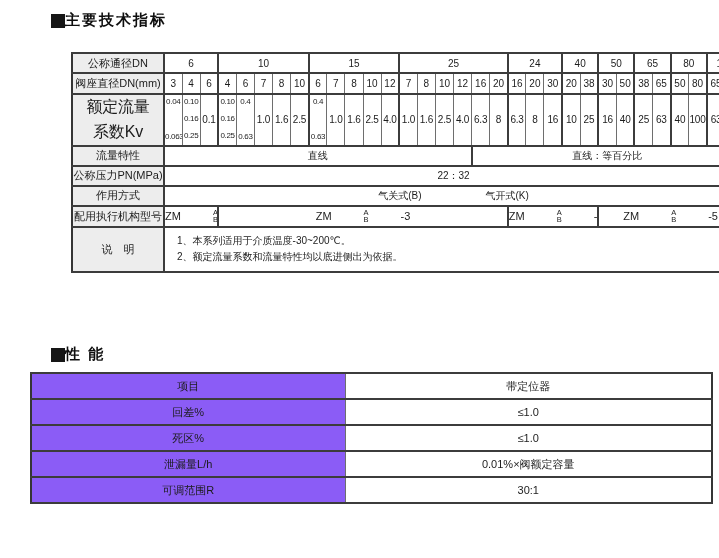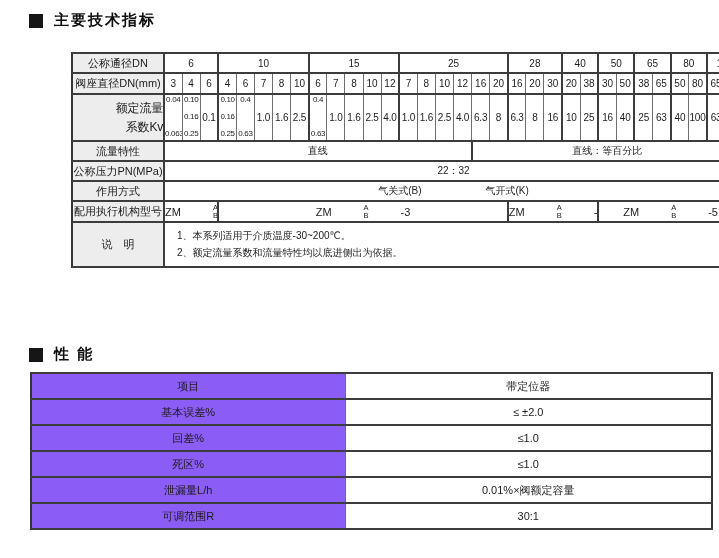--- a/index.html
+++ b/index.html
@@ -1,22 +1,22 @@
 <!DOCTYPE html>
 <html><head>
 <meta charset="utf-8">
 <style>
   * { margin:0; padding:0; box-sizing:border-box; }
   html,body { background:#fff; }
   body {
     width:719px; height:558px; position:relative; overflow:hidden;
     font-family:"Liberation Sans","DejaVu Sans",sans-serif; color:#1c1c1c;
   }
-  .section-title { position:absolute; display:flex; align-items:center; gap:11px;
-    font-weight:bold; font-size:15px; color:#0e0e0e; letter-spacing:2px; }
+  .section-title { position:absolute; display:flex; align-items:center; 
+    font-weight:bold; font-size:15px; color:#0e0e0e; letter-spacing:2px;margin-left:22px; }
   .section-title .bullet { width:14px; height:14px; background:#161616; flex:0 0 auto; }
   #title-specs { left:29px; top:11px; }
   #title-perf  { left:29px; top:345px; }
 
   table { border-collapse:collapse; table-layout:fixed; background:#fff; }
 
   
   #spec-table { position:absolute; left:28px; top:52px; width:673px; border:2px solid #353535;margin-left:43px; }
   #spec-table td {
     border:1px solid #6e6e6e; border-top:2px solid #3c3c3c; border-bottom:2px solid #3c3c3c;
@@ -24,21 +24,21 @@
     overflow:hidden; color:#1c1c1c;
   }
   #spec-table td.gs { border-left:2px solid #3c3c3c; }
   #spec-table td.lbl { background:#ededed; font-size:11px; }
   tr.r-dn td { height:20px; font-size:10.5px; }
   tr.r-seat td { height:21px; font-size:10px; }
   tr.r-kv td { height:47px; font-size:9.5px; letter-spacing:-0.2px; }
   .kv-stack { display:flex; flex-direction:column; justify-content:space-between;
     height:45px; padding:1px 0; font-size:8px; line-height:1.1; }
   .kv-stack div { letter-spacing:-0.3px; }
-  .lbl .two-line { line-height:1.55; font-size:12px;text-align:right; }
+  .lbl .two-line { line-height:1.55; font-size:16px; }
   tr.r-flow td, tr.r-pn td, tr.r-signal td, tr.r-action td { height:20px; font-size:11px; }
   tr.r-act td { height:21px; font-size:11px; }
   tr.r-note td { height:45px; font-size:11px; }
   .action-wrap { display:flex; justify-content:center; gap:64px; }
   .zm { display:inline-flex; align-items:center; font-size:11px;gap:31px; }
   .ab { display:inline-flex; flex-direction:column; font-size:7.5px; line-height:1.0;
     margin:0 1px; letter-spacing:0; }
   .note-cell { text-align:left !important; }
   .note-inner { padding:4px 18px 4px 12px; line-height:1.65; text-align:left; white-space:nowrap; }
 
@@ -94,21 +94,21 @@
       <col>
       <col>
     </colgroup>
   <tbody>
     <tr class="r-dn" id="row-dn">
       <td class="lbl">公称通径DN</td>
     <td class="dn-cell gs" colspan="3">6</td>
         <td class="dn-cell gs" colspan="5">10</td>
         <td class="dn-cell gs" colspan="5">15</td>
         <td class="dn-cell gs" colspan="6">25</td>
-        <td class="dn-cell gs" colspan="3">28</td>
+        <td class="dn-cell gs" colspan="3">24</td>
         <td class="dn-cell gs" colspan="2">40</td>
         <td class="dn-cell gs" colspan="2">50</td>
         <td class="dn-cell gs" colspan="2">65</td>
         <td class="dn-cell gs" colspan="2">80</td>
         <td class="dn-cell gs" colspan="2">100</td>
       </tr>
     <tr class="r-seat" id="row-seat">
       <td class="lbl">阀座直径DN(mm)</td>
     <td class="seat-cell gs">3</td>
         <td class="seat-cell">4</td>
@@ -284,24 +284,20 @@
   <colgroup>
       <col style="width:314px">
       <col>
     </colgroup>
   <tbody id="perf-body">
       <tr>
         <td class="item">项目</td>
         <td class="val">带定位器</td>
       </tr>
       <tr>
-        <td class="item">基本误差%</td>
-        <td class="val">≤ ±2.0</td>
-      </tr>
-      <tr>
         <td class="item">回差%</td>
         <td class="val">≤1.0</td>
       </tr>
       <tr>
         <td class="item">死区%</td>
         <td class="val">≤1.0</td>
       </tr>
       <tr>
         <td class="item">泄漏量L/h</td>
         <td class="val">0.01%×阀额定容量</td>

